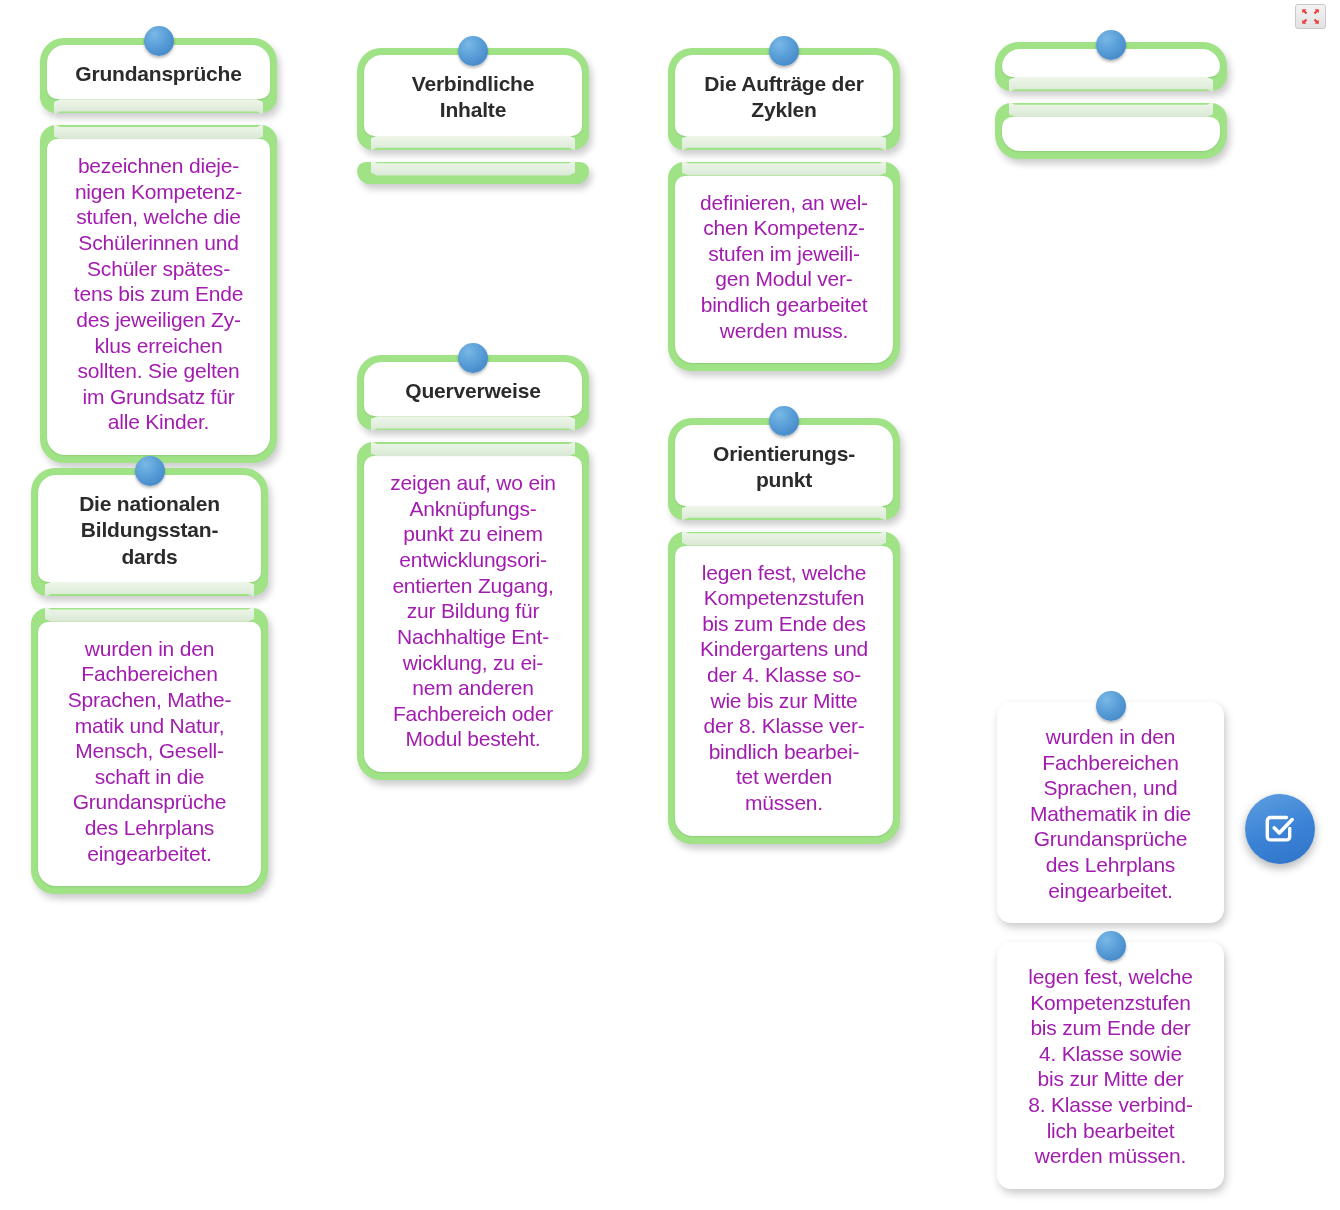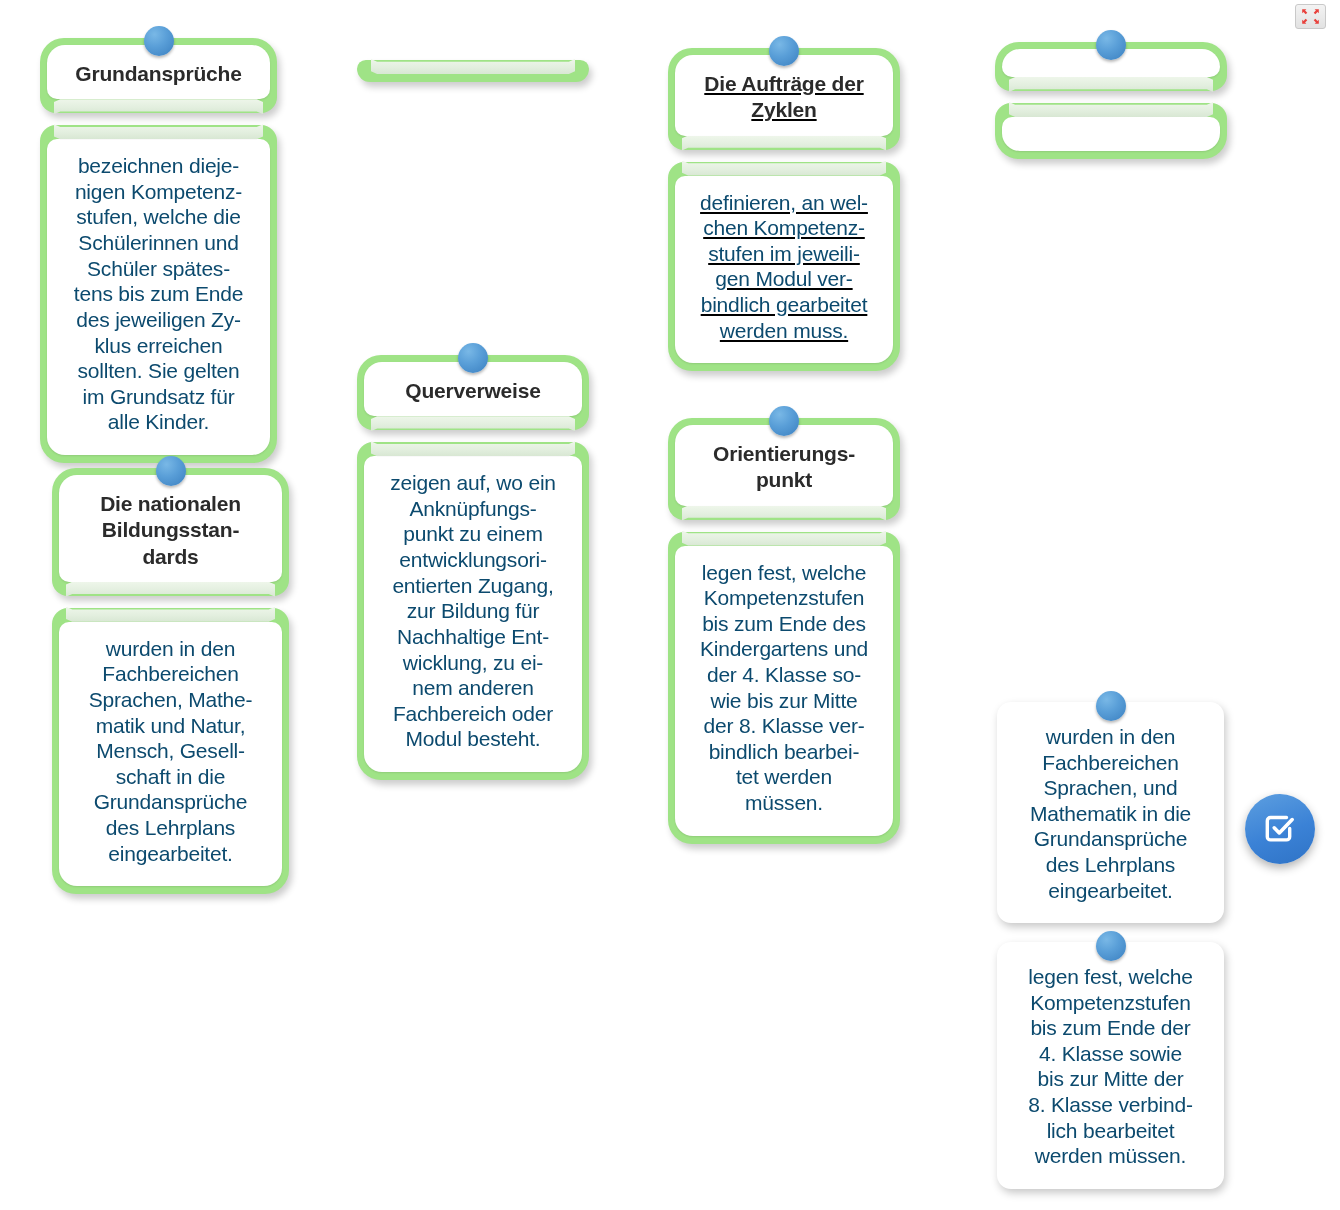--- a/index.html
+++ b/index.html
@@ -61,21 +61,21 @@
     font-size: 21px;
     line-height: 1.25;
     color: #2b2b2b;
     text-align: center;
     letter-spacing: -0.2px;
   }
 
   .card-body {
     font-size: 21px;
     line-height: 1.22;
-    color: #0c4a6e;
+    color: #a21caf;
     text-align: center;
     letter-spacing: -0.2px;
     white-space: pre-line;
   }
 
   
   .tear {
     position: absolute;
     left: 14px;
     right: 14px;
@@ -189,21 +189,21 @@
 tens bis zum Ende
 des jeweiligen Zy-
 klus erreichen
 sollten. Sie gelten
 im Grundsatz für
 alle Kinder.</div>
       </div>
     </div>
   </div>
 
-  <div class="group" style="left:52px; top:468px; width:237px;">
+  <div class="group" style="left:31px; top:468px; width:237px;">
     <div class="shell title-shell">
       <div class="pin"></div>
       <div class="inner">
         <div class="card-title">Die nationalen Bildungsstan-
 dards</div>
       </div>
       <div class="tear upper"></div>
     </div>
     <div class="gap"></div>
     <div class="shell body-shell">
@@ -216,20 +216,28 @@
 Mensch, Gesell-
 schaft in die
 Grundansprüche
 des Lehrplans
 eingearbeitet.</div>
       </div>
     </div>
   </div>
 
   <div class="group" style="left:357px; top:48px; width:232px;">
+    <div class="shell title-shell">
+      <div class="pin"></div>
+      <div class="inner">
+        <div class="card-title">Verbindliche
+Inhalte</div>
+      </div>
+      <div class="tear upper"></div>
+    </div>
     <div class="gap"></div>
     <div class="shell body-shell">
       <div class="tear lower"></div>
     </div>
   </div>
 
   <div class="group" style="left:357px; top:355px; width:232px;">
     <div class="shell title-shell">
       <div class="pin"></div>
       <div class="inner">
@@ -249,21 +257,21 @@
 zur Bildung für
 Nachhaltige Ent-
 wicklung, zu ei-
 nem anderen
 Fachbereich oder
 Modul besteht.</div>
       </div>
     </div>
   </div>
 
-  <div class="group" style="left:668px; top:48px; width:232px;text-decoration:underline;">
+  <div class="group" style="left:668px; top:48px; width:232px;">
     <div class="shell title-shell">
       <div class="pin"></div>
       <div class="inner">
         <div class="card-title">Die Aufträge der
 Zyklen</div>
       </div>
       <div class="tear upper"></div>
     </div>
     <div class="gap"></div>
     <div class="shell body-shell">

